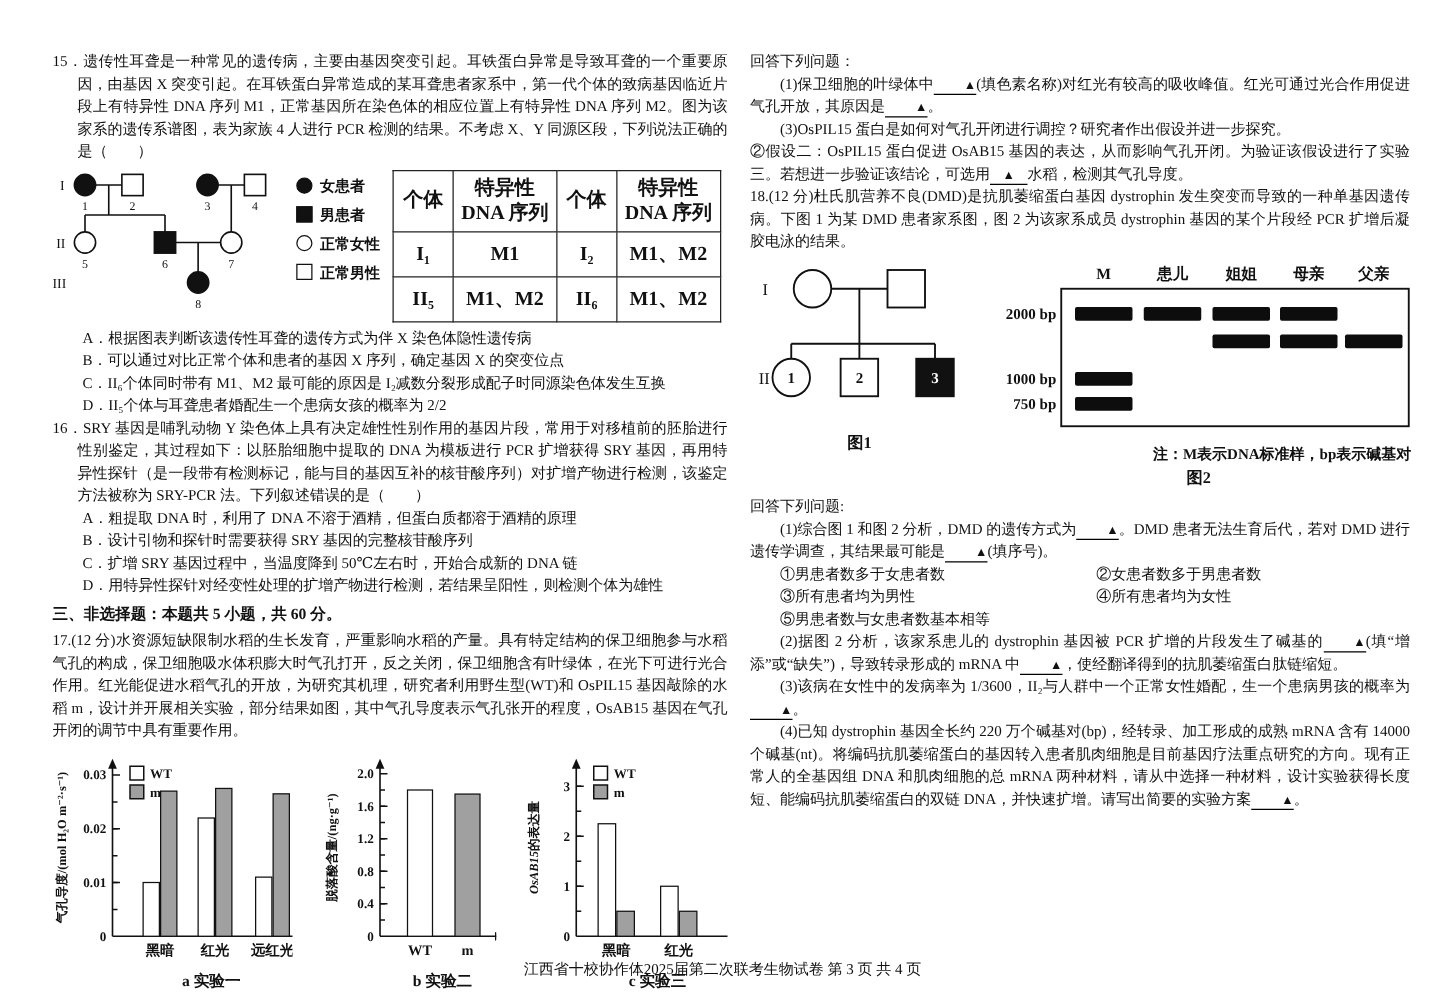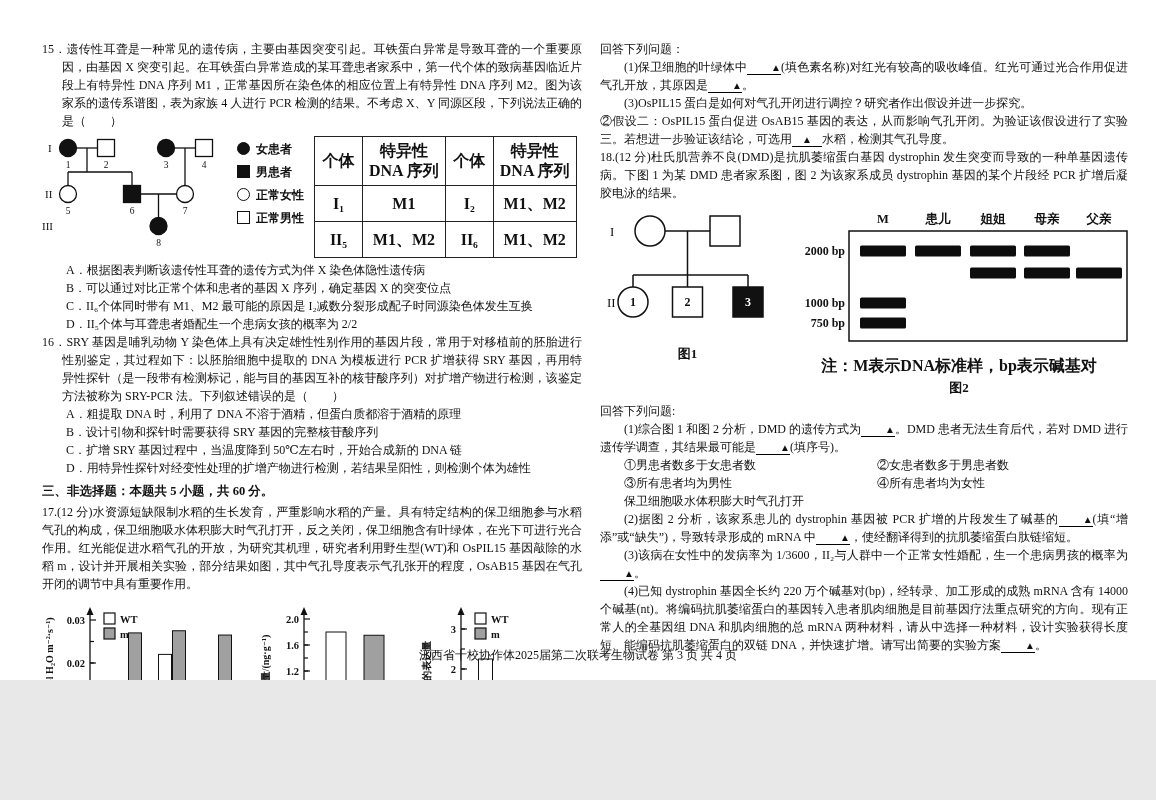--- a/index.html
+++ b/index.html
@@ -1,17 +1,17 @@
 <!DOCTYPE html>
 <html><head>
 <meta charset="utf-8">
 <style>
   * { box-sizing: border-box; }
   body { margin:0; background:#e8e8e8; font-family:"Liberation Serif","DejaVu Serif",serif; color:#111; }
-  .page { position:relative; width:1156px; height:680px; background:#fff; margin:0 auto; overflow:hidden; }
+  .page { position:relative; width:1156px; height:800px; background:#fff; margin:0 auto; overflow:hidden; }
   .col { position:absolute; top:40px; font-size:12px; line-height:1.5; text-align:justify; }
   .col.left { left:42px; width:540px; }
   .col.right { left:600px; width:528px; }
   p { margin:0; }
   .hang { padding-left:20px; text-indent:-20px; }
   .ind { text-indent:2em; }
   .opts { padding-left:24px; }
   .sec { font-weight:bold; font-size:12.5px; margin:5px 0 2px; }
   .blank { display:inline-block; min-width:30px; text-align:center; border-bottom:1.2px solid #000; font-size:10px; line-height:12px; height:13px; vertical-align:baseline; }
   .fig-row { display:flex; align-items:flex-start; gap:10px; margin:4px 0 3px; }
@@ -22,21 +22,21 @@
   .sym.filled { background:#111; }
   table.pcr { border-collapse:collapse; font-weight:bold; font-size:16px; text-align:center; margin-top:2px; }
   table.pcr th, table.pcr td { border:1.6px solid #222; padding:4px 6px; white-space:pre-line; line-height:1.25; }
   table.pcr th { font-weight:bold; }
   table.pcr td { height:36px; min-width:48px; }
   .charts-row { display:flex; align-items:flex-end; gap:24px; margin-top:6px; }
   .optrow { padding-left:2em; }
   .optrow .c1 { display:inline-block; min-width:250px; }
   .fig-row2 { display:flex; gap:14px; margin:5px 0 4px; align-items:flex-start; }
   .figcap { text-align:center; font-weight:bold; font-size:13px; text-indent:0; }
-  .gelnote { text-align:center; font-weight:bold; font-size:16px; text-indent:0; }
+  .gelnote { text-align:right; font-weight:bold; font-size:12px; text-indent:0; }
   .footer { position:absolute; left:0; bottom:16px; width:100%; text-align:center; font-size:12px; }
   svg text { font-family:"Liberation Serif","DejaVu Serif",serif; }
 </style>
 </head>
 <body>
 
 <div class="page">
 
   <div class="col left">
     <p class="hang">15．遗传性耳聋是一种常见的遗传病，主要由基因突变引起。耳铁蛋白异常是导致耳聋的一个重要原因，由基因 X 突变引起。在耳铁蛋白异常造成的某耳聋患者家系中，第一代个体的致病基因临近片段上有特异性 DNA 序列 M1，正常基因所在染色体的相应位置上有特异性 DNA 序列 M2。图为该家系的遗传系谱图，表为家族 4 人进行 PCR 检测的结果。不考虑 X、Y 同源区段，下列说法正确的是（　　）</p>
@@ -330,21 +330,21 @@
     <div>
       <div class="optrow">
         <span class="c1">①男患者数多于女患者数</span>
         <span>②女患者数多于男患者数</span>
       </div>
       <div class="optrow">
         <span class="c1">③所有患者均为男性</span>
         <span>④所有患者均为女性</span>
       </div>
       <div class="optrow">
-        <span>保卫细胞吸水体积膨大时气孔打开</span>
+        <span>⑤男患者数与女患者数基本相等</span>
       </div>
     </div>
     <p class="ind">(2)据图 2 分析，该家系患儿的 dystrophin 基因被 PCR 扩增的片段发生了碱基的<span class="blank">▲</span>(填“增添”或“缺失”)，导致转录形成的 mRNA 中<span class="blank">▲</span>，使经翻译得到的抗肌萎缩蛋白肽链缩短。</p>
     <p class="ind">(3)该病在女性中的发病率为 1/3600，II₂与人群中一个正常女性婚配，生一个患病男孩的概率为<span class="blank">▲</span>。</p>
     <p class="ind">(4)已知 dystrophin 基因全长约 220 万个碱基对(bp)，经转录、加工形成的成熟 mRNA 含有 14000 个碱基(nt)。将编码抗肌萎缩蛋白的基因转入患者肌肉细胞是目前基因疗法重点研究的方向。现有正常人的全基因组 DNA 和肌肉细胞的总 mRNA 两种材料，请从中选择一种材料，设计实验获得长度短、能编码抗肌萎缩蛋白的双链 DNA，并快速扩增。请写出简要的实验方案<span class="blank">▲</span>。</p>
   </div>
 
   <div class="footer">江西省十校协作体2025届第二次联考生物试卷 第 3 页 共 4 页</div>
 </div>
 

